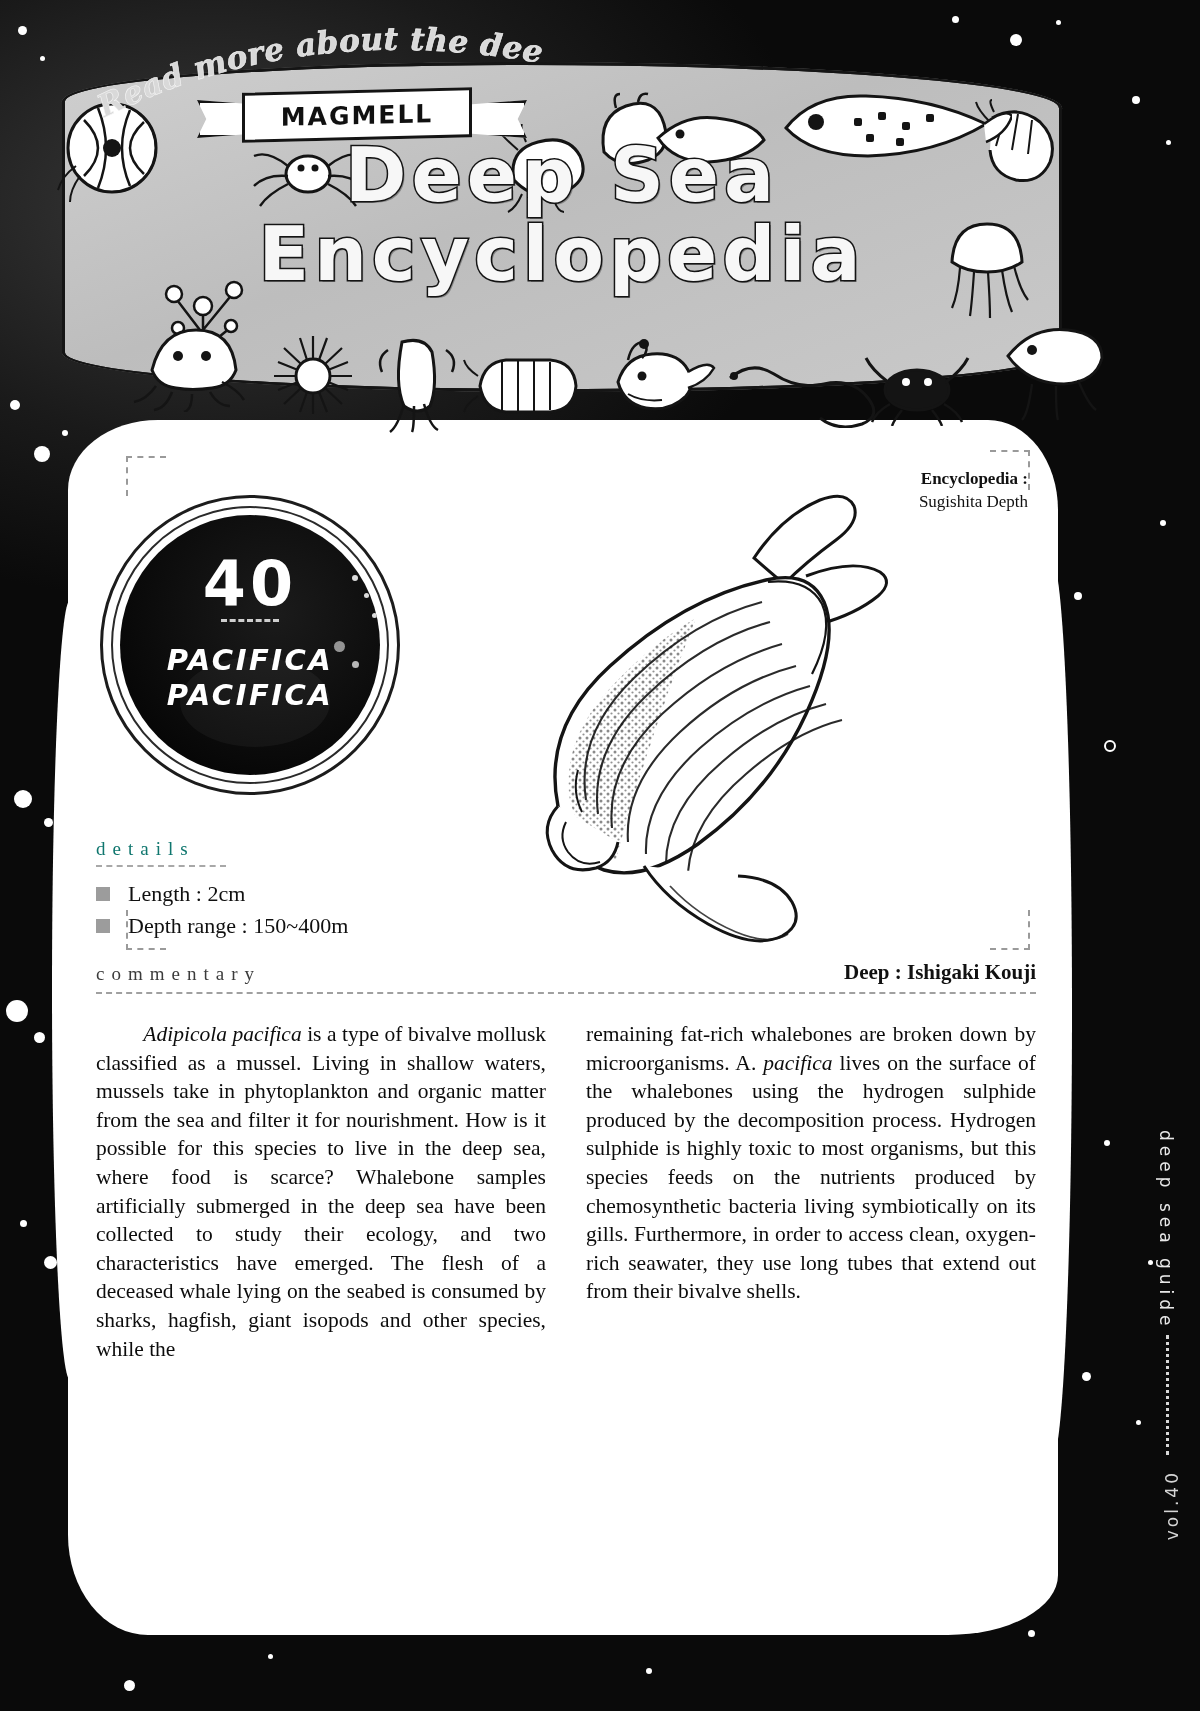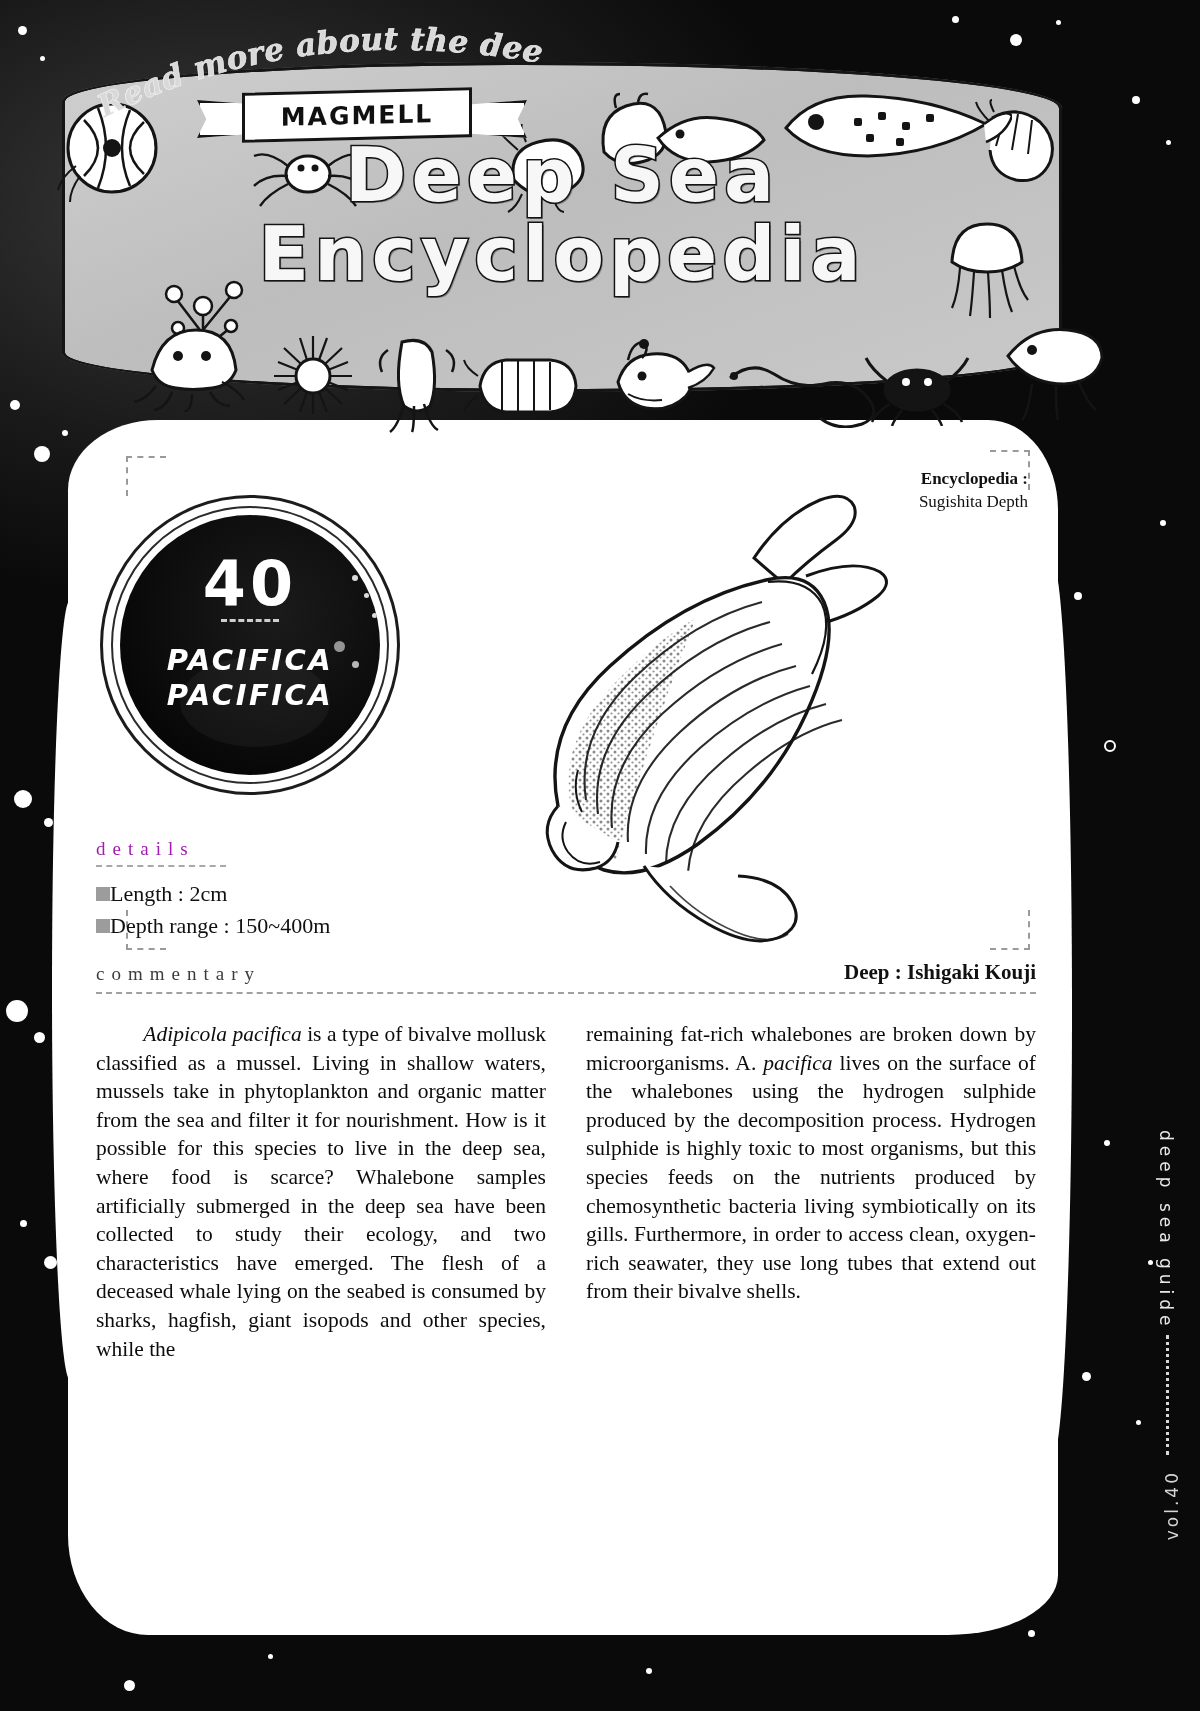--- a/index.html
+++ b/index.html
@@ -274,32 +274,32 @@
   #details {
     position: absolute;
     left: 28px;
     top: 418px;
     width: 400px;
   }
   .sec-head {
     font-family: "Liberation Serif", serif;
     font-size: 19px;
     letter-spacing: 7px;
-    color: #a21caf;
+    color: #0f766e;
   }
   .sec-rule {
     margin-top: 5px;
     border-top: 2px dashed #a8a8a8;
     width: 130px;
   }
   .detail-list { margin-top: 14px; }
   .detail-item {
     display: flex;
     align-items: center;
-    gap: 0;
+    gap: 18px;
     margin-bottom: 6px;
   }
   .detail-item .sq {
     width: 14px; height: 14px;
     background: #9c9c9c;
     flex: 0 0 auto;
   }
   .detail-item .txt {
     font-family: "Liberation Serif", serif;
     font-size: 22px;

